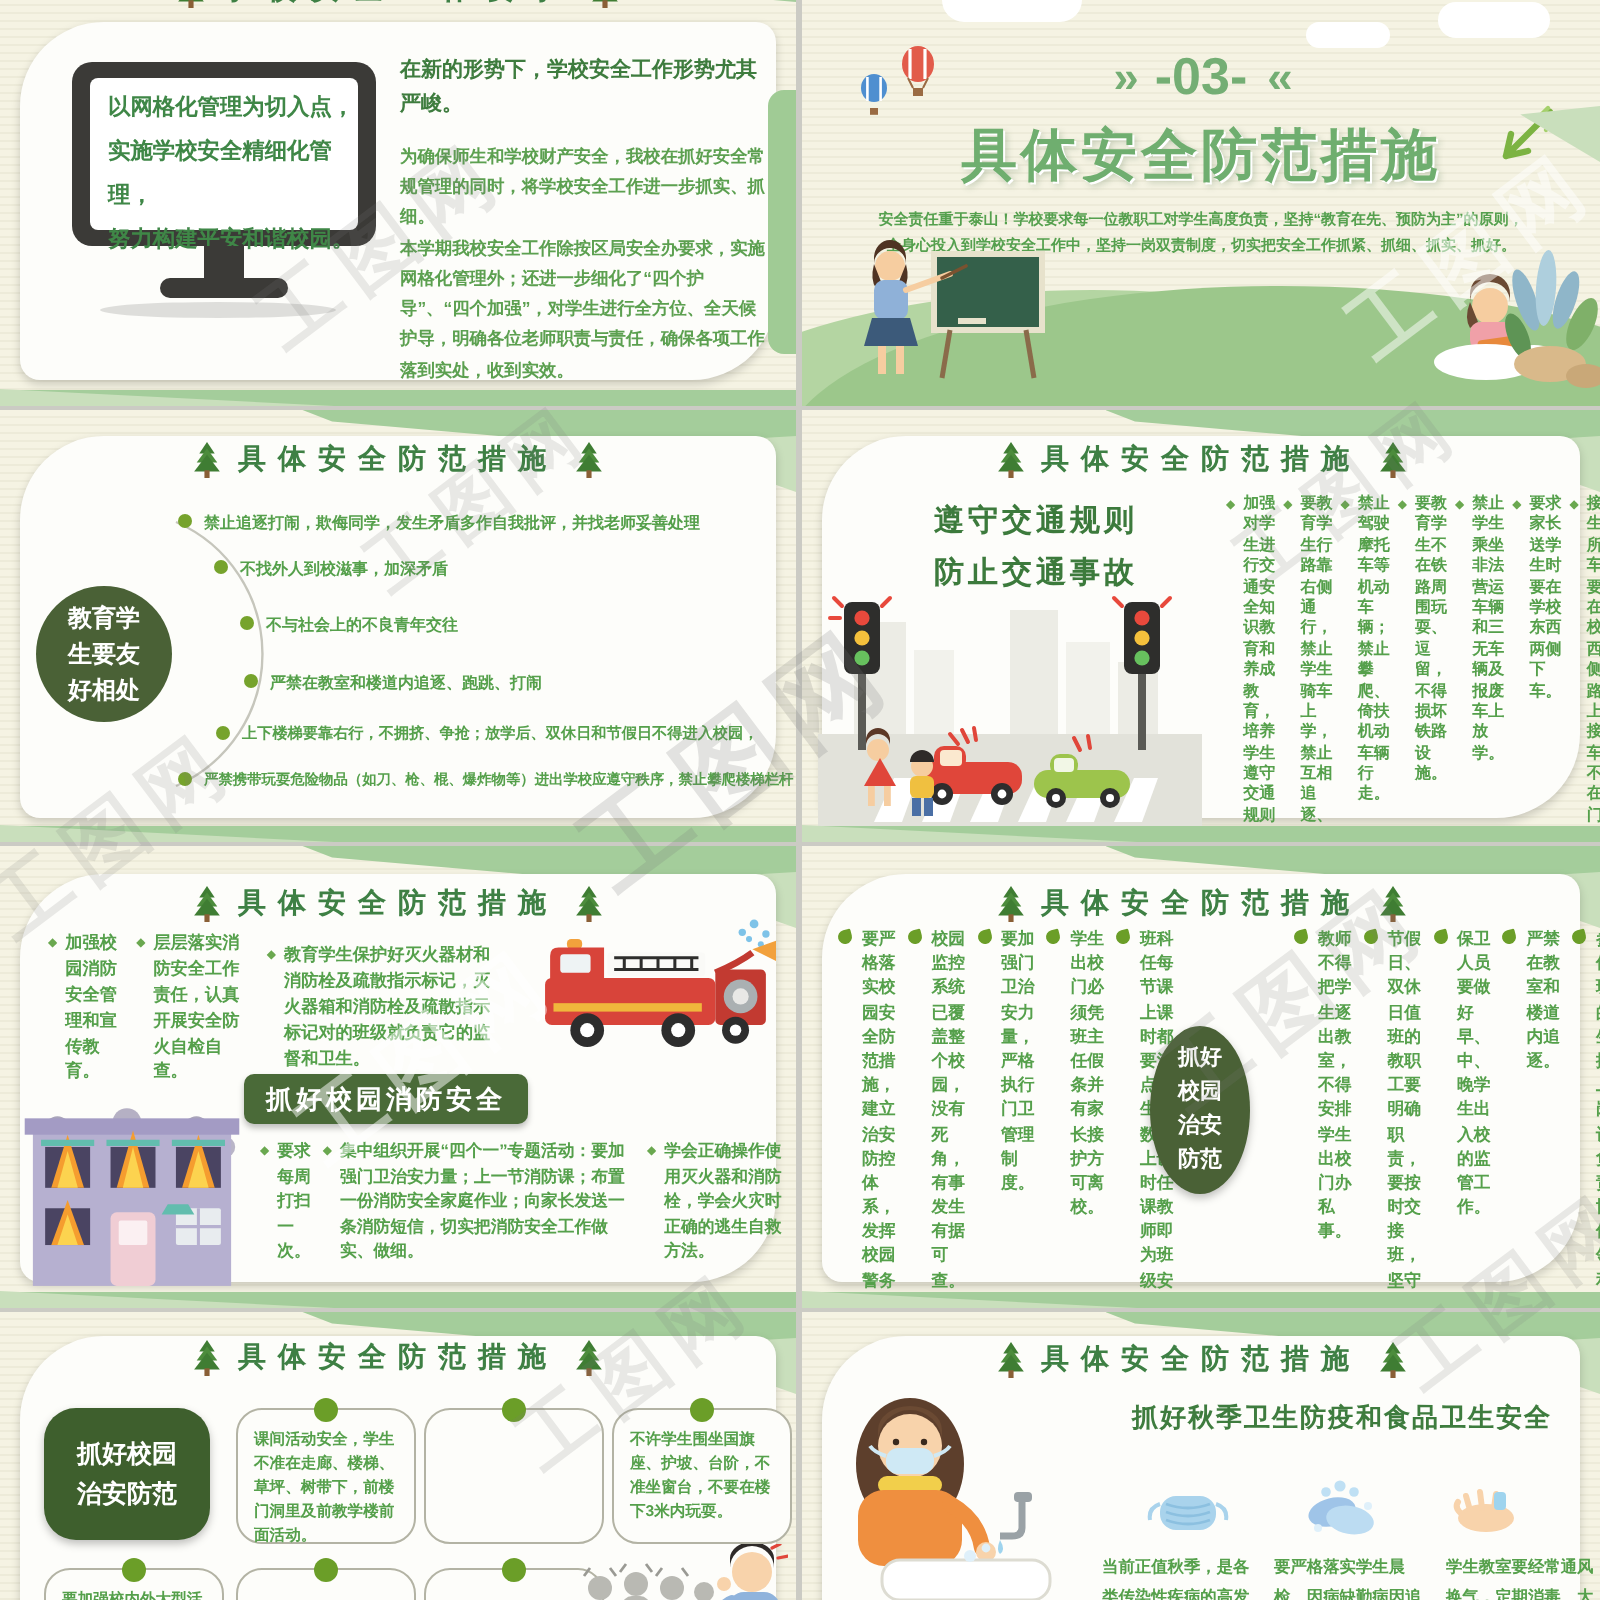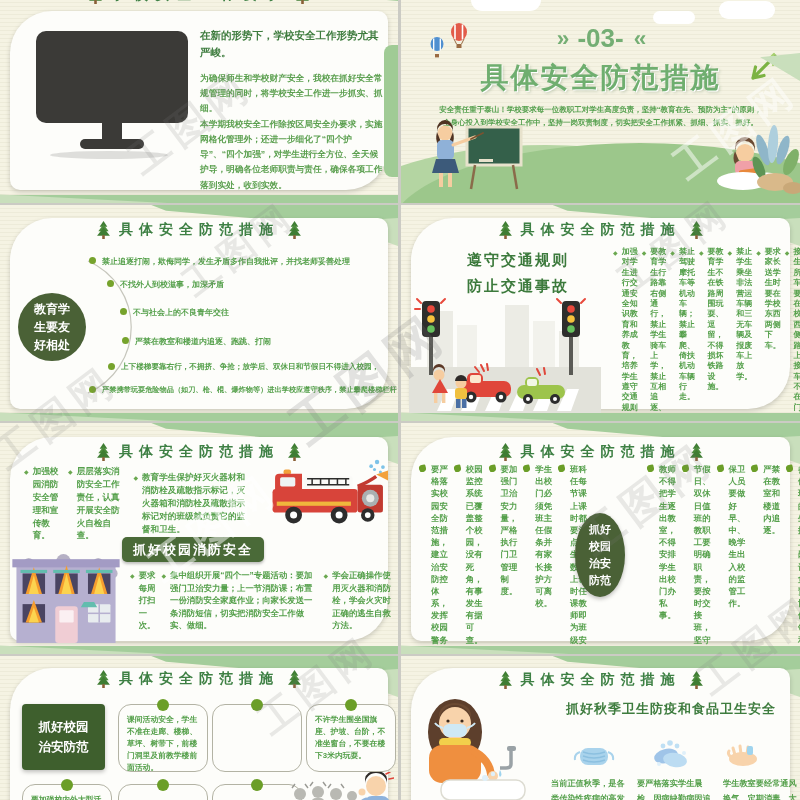--- a/index.html
+++ b/index.html
@@ -59,20 +59,25 @@
         <use href="#pine"></use>
       </svg>
     <span class="t" style="letter-spacing:7px;font-size:15px;">学校安全工作要求</span>
     <svg class="pine">
         <use href="#pine"></use>
       </svg>
   </div>
 
   <div class="abs" style="left:36px;top:56px;width:160px;height:125px;">
     <div class="abs" style="left:0;top:0;width:152px;height:92px;background:#3b3a37;border-radius:10px;"></div>
+    <div class="abs" style="left:9px;top:8px;width:134px;height:76px;background:#fff;border-radius:4px;padding:5px 0 0 9px;box-sizing:border-box;font-size:11.2px;font-weight:bold;color:#3f8747;line-height:1.95;">
+      <div>以网格化管理为切入点，</div>
+      <div>实施学校安全精细化管理，</div>
+      <div>努力构建平安和谐校园。</div>
+    </div>
     <div class="abs" style="left:66px;top:92px;width:20px;height:17px;background:#3b3a37;"></div>
     <div class="abs" style="left:44px;top:108px;width:64px;height:10px;background:#3b3a37;border-radius:5px;"></div>
     <div class="abs" style="left:14px;top:120px;width:118px;height:8px;background:rgba(0,0,0,.12);border-radius:50%;"></div>
   </div>
   <div class="abs" style="left:200px;top:52px;width:182px;font-size:10.5px;font-weight:bold;color:#3e7c3e;line-height:1.6;">在新的形势下，学校安全工作形势尤其严峻。</div>
   <div class="abs preline" style="left:200px;top:96px;width:186px;font-size:8.7px;font-weight:bold;color:#5ca050;line-height:1.75;">为确保师生和学校财产安全，我校在抓好安全常规管理的同时，将学校安全工作进一步抓实、抓细。
 本学期我校安全工作除按区局安全办要求，实施网格化管理外；还进一步细化了“四个护导”、“四个加强”，对学生进行全方位、全天候护导，明确各位老师职责与责任，确保各项工作落到实处，收到实效。</div>
   <div class="abs" style="left:384px;top:70px;width:14px;height:132px;background:#a0cb95;border-radius:8px 0 0 8px;"></div>
   <div class="band-b"></div>
   <div class="band-b-light"></div>
@@ -482,21 +487,21 @@
   <div class="card" style="top:12px;bottom:13px;"></div>
   <div class="hdr" style="top:14px;">
     <svg class="pine">
         <use href="#pine"></use>
       </svg>
     <span class="t">具体安全防范措施</span>
     <svg class="pine">
         <use href="#pine"></use>
       </svg>
   </div>
-  <div class="abs preline" style="left:22px;top:48px;width:83px;height:66px;border-radius:4px;background:#3e5f2d;color:#fff;font-weight:bold;font-size:12.5px;line-height:1.6;display:flex;align-items:center;justify-content:center;text-align:center;box-shadow:0 2px 4px rgba(0,0,0,.25);">抓好校园
+  <div class="abs preline" style="left:22px;top:48px;width:83px;height:66px;border-radius:16px;background:#3e5f2d;color:#fff;font-weight:bold;font-size:12.5px;line-height:1.6;display:flex;align-items:center;justify-content:center;text-align:center;box-shadow:0 2px 4px rgba(0,0,0,.25);">抓好校园
 治安防范</div>
   <div class="ocard" style="left:118px;top:48px;width:88px;height:66px;">
     <span class="cdot"></span>
     <div class="ctext btxt">课间活动安全，学生不准在走廊、楼梯、草坪、树带下，前楼门洞里及前教学楼前面活动。</div>
   </div>
   <div class="ocard" style="left:212px;top:48px;width:88px;height:66px;">
     <span class="cdot"></span>
   </div>
   <div class="ocard" style="left:306px;top:48px;width:88px;height:66px;">
     <span class="cdot"></span>

